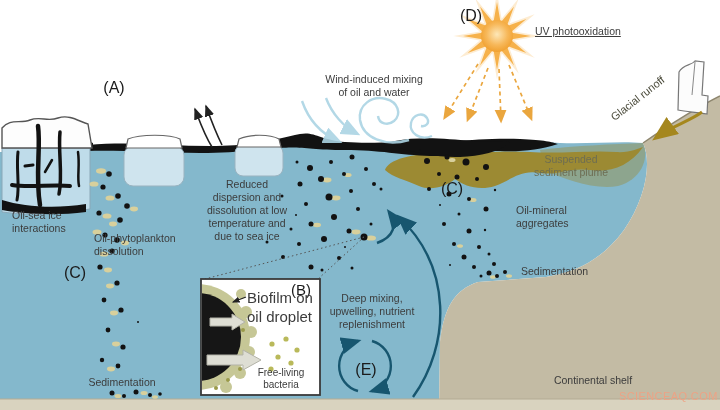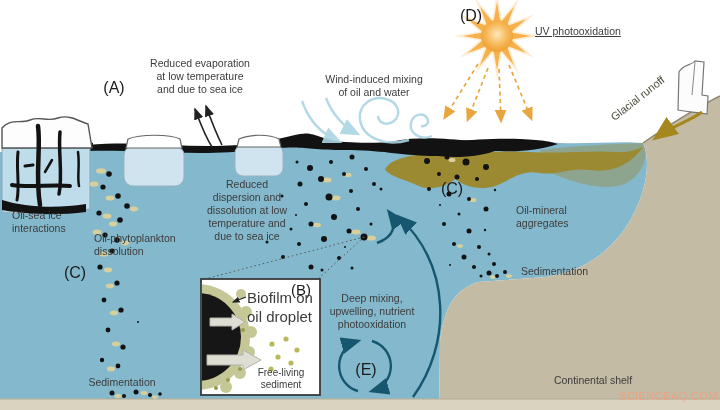--- a/index.html
+++ b/index.html
@@ -333,50 +333,49 @@
         <circle cx="278" cy="357" r="2.6"></circle>
             <circle cx="291" cy="363" r="2.6"></circle>
             <circle cx="271" cy="369" r="2.6"></circle>
       </g>
     </g>
     <path d="M246,297 L233,302" stroke="#222" stroke-width="1.2" fill="none" marker-end="url(#mGray)"></path>
   </g>
 </svg>
 
 <div class="letter" style="left:114px;top:80px;">(A)</div>
-<div class="lbl" style="left:200px;top:57px;">Reduced evaporation
-at low temperature
-and due to sea ice</div>
 <div class="lbl" style="left:374px;top:73px;">Wind-induced mixing
 of oil and water</div>
 <div class="letter" style="left:471px;top:8px;">(D)</div>
 <div class="lbl leftalign" style="left:535px;top:25px;text-decoration:underline;">UV photooxidation</div>
 <div class="lbl rot" style="left:638px;top:92px;font-size:11px;">Glacial runoff</div>
+<div class="lbl olive" style="left:571px;top:153px;">Suspended
+sediment plume</div>
 <div class="letter" style="left:452px;top:181px;">(C)</div>
 <div class="lbl leftalign" style="left:516px;top:204px;">Oil-mineral
 aggregates</div>
 <div class="lbl leftalign" style="left:521px;top:265px;">Sedimentation</div>
 <div class="lbl" style="left:372px;top:292px;">Deep mixing,
 upwelling, nutrient
-photooxidation</div>
+replenishment</div>
 <div class="letter" style="left:366px;top:362px;">(E)</div>
 <div class="lbl" style="left:593px;top:374px;">Continental shelf</div>
 <div class="watermark" style="left:619px;top:390px;">SCIENCEAQ.COM</div>
 
 <div class="lbl leftalign" style="left:12px;top:209px;">Oil-sea ice
 interactions</div>
 <div class="lbl leftalign" style="left:94px;top:232px;">Oil-phytoplankton
 dissolution</div>
 <div class="letter" style="left:75px;top:265px;">(C)</div>
 <div class="lbl" style="left:247px;top:178px;">Reduced
 dispersion and
 dissolution at low
 temperature and
 due to sea ice</div>
 <div class="lbl" style="left:122px;top:376px;">Sedimentation</div>
 
 <div class="letter" style="left:301px;top:282px;font-size:15px;">(B)</div>
 <div class="lbl leftalign" style="left:247px;top:289px;font-size:15px;">Biofilm on
 oil droplet</div>
 <div class="lbl" style="left:281px;top:367px;font-size:10px;">Free-living
-sediment</div>
+bacteria</div>
 
 </div>
 
 </body></html>

